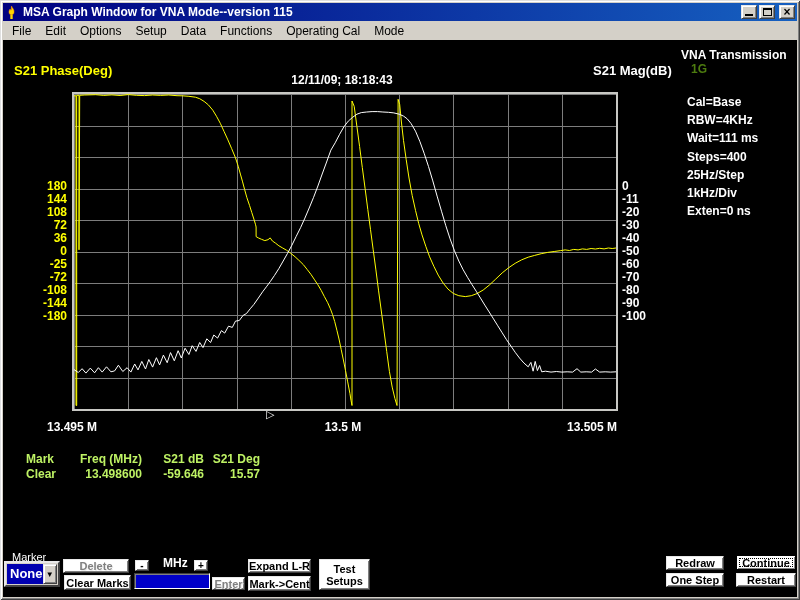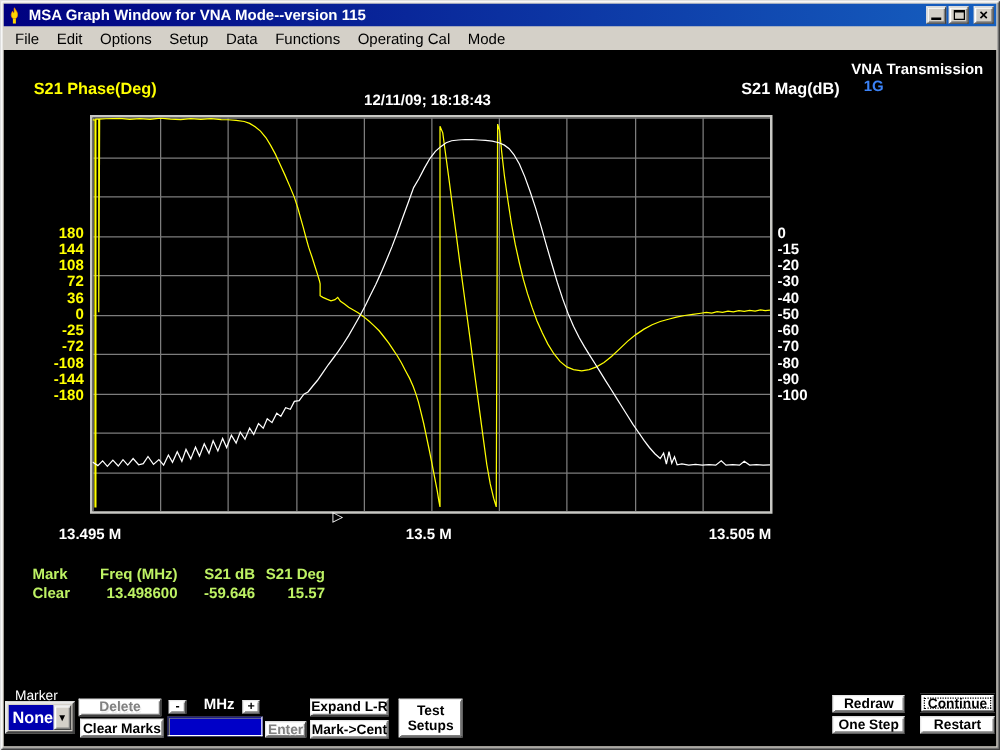--- a/index.html
+++ b/index.html
@@ -78,26 +78,35 @@
     <span class="menu-item">Options</span>
     <span class="menu-item">Setup</span>
     <span class="menu-item">Data</span>
     <span class="menu-item">Functions</span>
     <span class="menu-item">Operating Cal</span>
     <span class="menu-item">Mode</span>
   </div>
 
   <div class="client">
 
-    <span class="lbl" style="left:24px;top:23px;color:#ffff00;font-size:13px;">S21 Phase(Deg)</span>
+    <span class="lbl" style="left:11px;top:23px;color:#ffff00;font-size:13px;">S21 Phase(Deg)</span>
     <span class="lbl" style="left:339px;top:33px;transform:translateX(-50%);color:#fff;font-size:12px;">12/11/09; 18:18:43</span>
     <span class="lbl" style="left:590px;top:23px;color:#fff;font-size:13px;">S21 Mag(dB)</span>
 
     <span class="lbl" style="left:678px;top:8px;color:#fff;font-size:12px;">VNA Transmission</span>
-    <span class="lbl" style="left:688px;top:22px;color:#3b82f6;font-size:12px;">1G</span>
+    <span class="lbl" style="left:688px;top:22px;color:#4d7c0f;font-size:12px;">1G</span>
+    <div style="position:absolute;left:684px;top:53px;color:#fff;font-weight:bold;font-size:12px;line-height:18.2px;">
+      <div>Cal=Base</div>
+      <div>RBW=4KHz</div>
+      <div>Wait=111 ms</div>
+      <div>Steps=400</div>
+      <div>25Hz/Step</div>
+      <div>1kHz/Div</div>
+      <div>Exten=0 ns</div>
+    </div>
 
     <div class="ticks ticks-left">
       <div>180</div>
       <div>144</div>
       <div>108</div>
       <div>72</div>
       <div>36</div>
       <div>0</div>
       <div>-25</div>
       <div>-72</div>
@@ -130,21 +139,21 @@
           <line x1="0" y1="252.5" x2="542" y2="252.5" stroke="#7d7d7d" stroke-width="1"></line>
           <line x1="0" y1="284.5" x2="542" y2="284.5" stroke="#7d7d7d" stroke-width="1"></line>
           <line x1="0" y1="315.5" x2="542" y2="315.5" stroke="#7d7d7d" stroke-width="1"></line>
           <polyline points="0.0,1.8 2.0,1.8 2.0,311.5 2.7,311.5 2.7,1.3 5.0,1.3 5.0,155.8 5.7,1.3 10.8,1.0 21.7,0.7 29.8,1.4 37.9,0.9 46.1,1.5 54.2,0.6 62.3,1.3 70.5,1.6 78.6,1.0 86.7,1.4 94.8,1.0 103.0,1.7 108.4,1.8 114.9,2.3 121.4,3.2 125.7,4.7 130.1,7.4 134.4,10.9 138.8,16.2 142.5,22.3 146.3,29.3 150.1,37.6 153.9,45.9 157.7,54.7 161.5,63.9 164.2,72.2 166.4,80.1 168.6,87.9 170.7,95.8 172.9,103.7 175.6,111.6 177.8,118.6 179.9,125.1 181.6,130.8 182.1,133.0 182.1,142.6 184.3,143.9 187.5,145.3 190.8,146.6 194.0,145.7 196.2,143.9 198.4,147.0 201.6,149.2 204.9,151.8 208.7,154.0 212.5,156.2 216.8,159.3 221.1,162.8 224.9,166.3 229.3,170.6 233.1,175.4 236.9,180.3 240.1,185.1 243.9,190.8 247.2,196.4 250.4,202.6 253.7,208.7 256.4,214.8 258.5,220.5 260.7,227.5 262.9,236.3 265.0,245.0 267.2,255.5 269.4,266.0 271.5,276.5 273.7,287.9 275.9,299.3 277.0,306.3 278.0,311.5 278.0,7.0 280.2,12.3 282.9,32.4 285.6,52.5 288.3,73.5 291.1,94.5 293.8,115.5 296.5,135.6 299.2,155.8 301.9,175.9 304.6,196.9 307.3,217.0 310.0,237.1 312.7,257.3 315.4,277.4 318.2,293.1 320.9,304.5 323.0,311.5 324.1,5.3 325.7,10.5 327.4,28.0 329.5,46.4 332.2,65.6 335.0,84.0 338.2,101.5 341.5,116.4 344.7,129.5 348.0,140.9 351.8,152.3 355.6,162.8 359.9,172.4 364.2,181.1 369.1,189.0 374.0,195.1 379.4,199.5 384.8,201.7 391.3,202.6 397.3,201.7 403.2,199.5 409.2,196.0 415.2,191.2 421.7,185.1 428.2,178.9 434.7,173.7 441.2,169.3 447.7,165.8 454.2,163.2 460.7,161.4 467.2,159.7 473.7,158.4 480.2,157.5 486.7,156.6 491.1,155.9 495.4,156.5 499.7,155.4 504.1,155.9 508.4,154.9 512.7,155.4 517.1,154.5 521.4,155.0 525.7,154.3 530.1,154.9 534.4,154.0 538.2,154.5 542.0,154.0" fill="none" stroke="#ffff00" stroke-width="1"></polyline>
           <polyline points="0.0,275.6 4.3,278.5 8.1,274.7 11.9,279.1 16.3,274.1 20.6,278.8 24.4,273.7 28.2,278.1 32.5,272.8 36.9,277.8 40.6,276.9 44.4,271.2 48.8,277.5 53.1,273.7 56.9,278.1 60.7,270.0 64.0,275.9 67.8,267.4 71.5,275.0 74.8,265.5 78.6,273.1 82.4,263.7 85.6,270.9 89.4,261.1 93.2,268.7 96.5,258.6 100.3,266.8 104.1,256.7 107.3,264.0 111.1,254.2 114.9,260.5 118.2,251.7 122.0,257.4 125.7,248.5 129.0,253.6 132.8,244.8 136.6,248.5 139.8,241.0 143.6,244.1 147.4,236.6 150.7,239.1 154.5,232.2 158.3,233.4 161.5,227.1 165.3,226.5 169.1,221.4 172.4,219.6 176.2,214.8 179.9,210.4 184.3,204.1 188.6,197.8 192.4,192.8 196.2,187.7 200.5,181.4 204.9,174.5 209.2,167.0 213.5,159.4 217.9,151.2 222.2,142.4 226.6,133.6 230.9,124.1 235.2,114.0 239.6,103.3 243.9,92.0 248.2,80.0 252.6,68.0 256.9,56.1 261.2,48.8 265.6,40.3 269.9,32.8 274.3,27.1 278.6,23.3 282.9,20.2 287.3,18.6 292.7,18.0 298.1,17.6 303.5,17.6 308.9,18.0 314.4,18.3 319.8,18.9 325.2,20.2 329.5,22.1 333.3,24.9 337.1,29.6 341.5,37.2 345.8,47.3 350.1,59.2 354.5,72.5 358.8,86.9 363.1,102.1 367.5,117.2 371.8,131.7 376.1,144.9 380.5,156.9 384.8,167.0 389.2,175.8 393.5,183.3 397.8,190.3 402.2,197.2 406.5,204.1 410.8,211.1 415.2,218.0 419.5,224.9 423.8,231.8 428.2,238.8 432.5,245.7 436.9,252.0 441.2,258.3 445.5,264.0 449.9,269.0 454.2,272.8 456.9,268.4 459.1,277.2 461.2,267.4 463.4,276.6 465.6,271.5 467.7,277.8 471.5,277.2 477.0,278.1 482.4,277.5 487.8,278.1 493.2,277.8 498.6,278.1 503.0,274.7 506.8,278.1 512.2,277.8 517.6,278.1 521.4,275.0 525.7,278.1 531.2,277.8 536.6,278.1 542.0,277.8" fill="none" stroke="#ffffff" stroke-width="1"></polyline>
         </svg>
     </div>
 
     <div class="ticks ticks-right">
       <div>0</div>
-      <div>-15</div>
+      <div>-11</div>
       <div>-20</div>
       <div>-30</div>
       <div>-40</div>
       <div>-50</div>
       <div>-60</div>
       <div>-70</div>
       <div>-80</div>
       <div>-90</div>
       <div>-100</div>
     </div>

